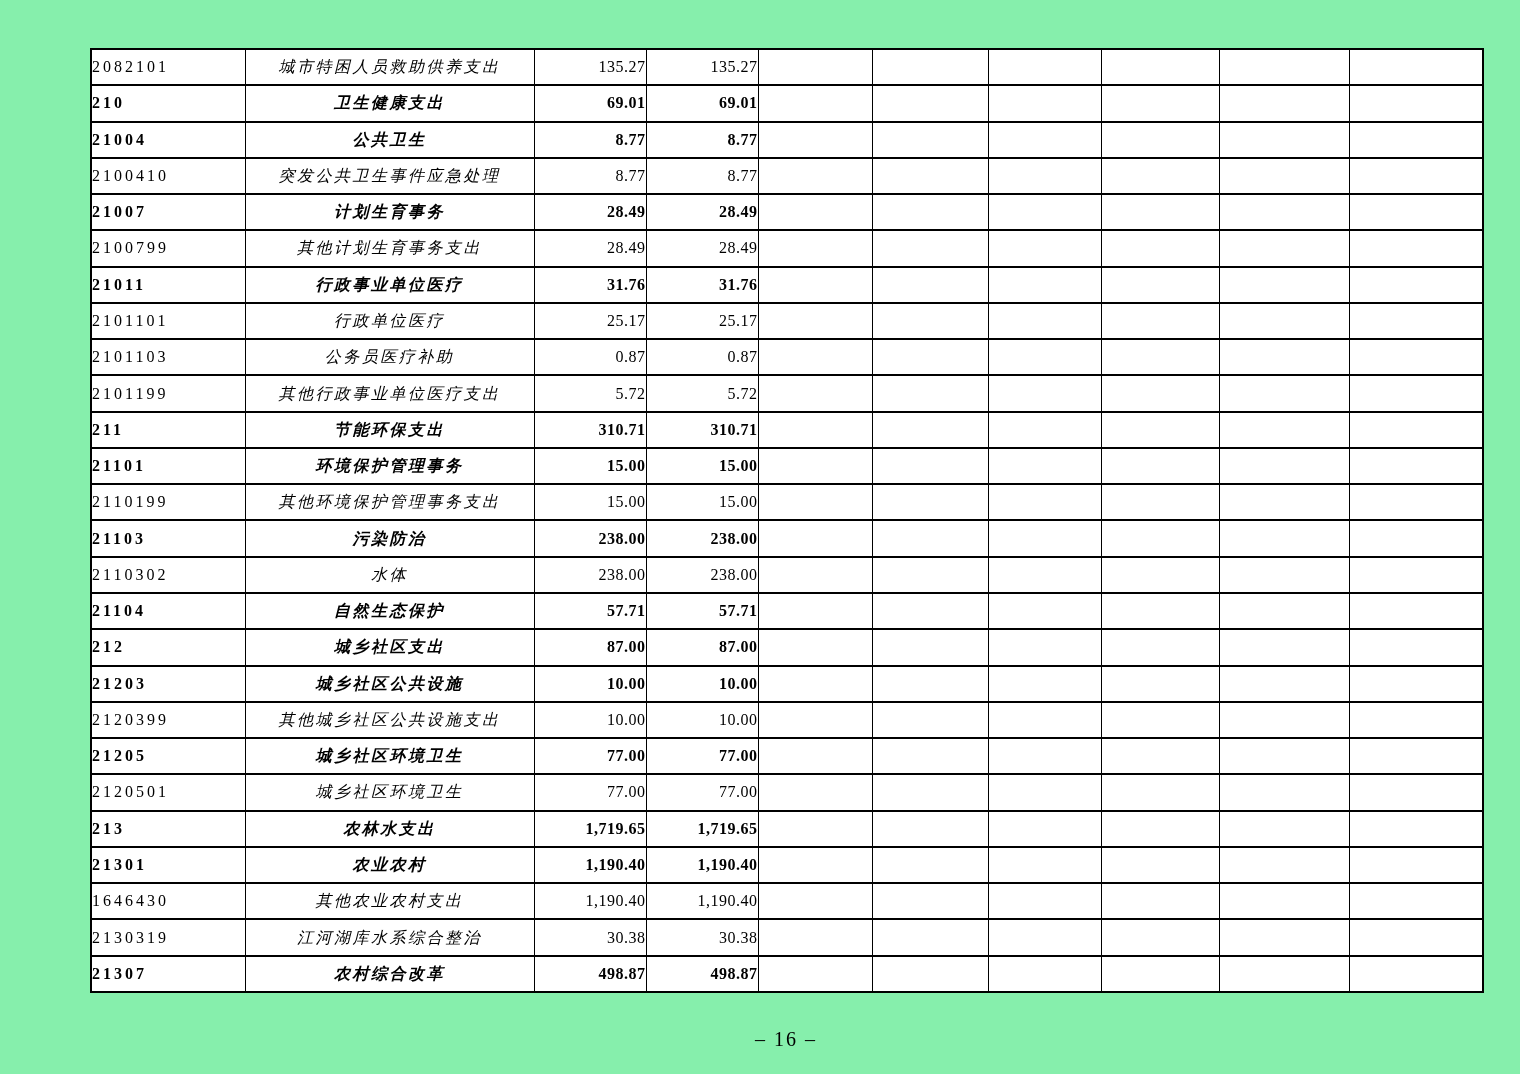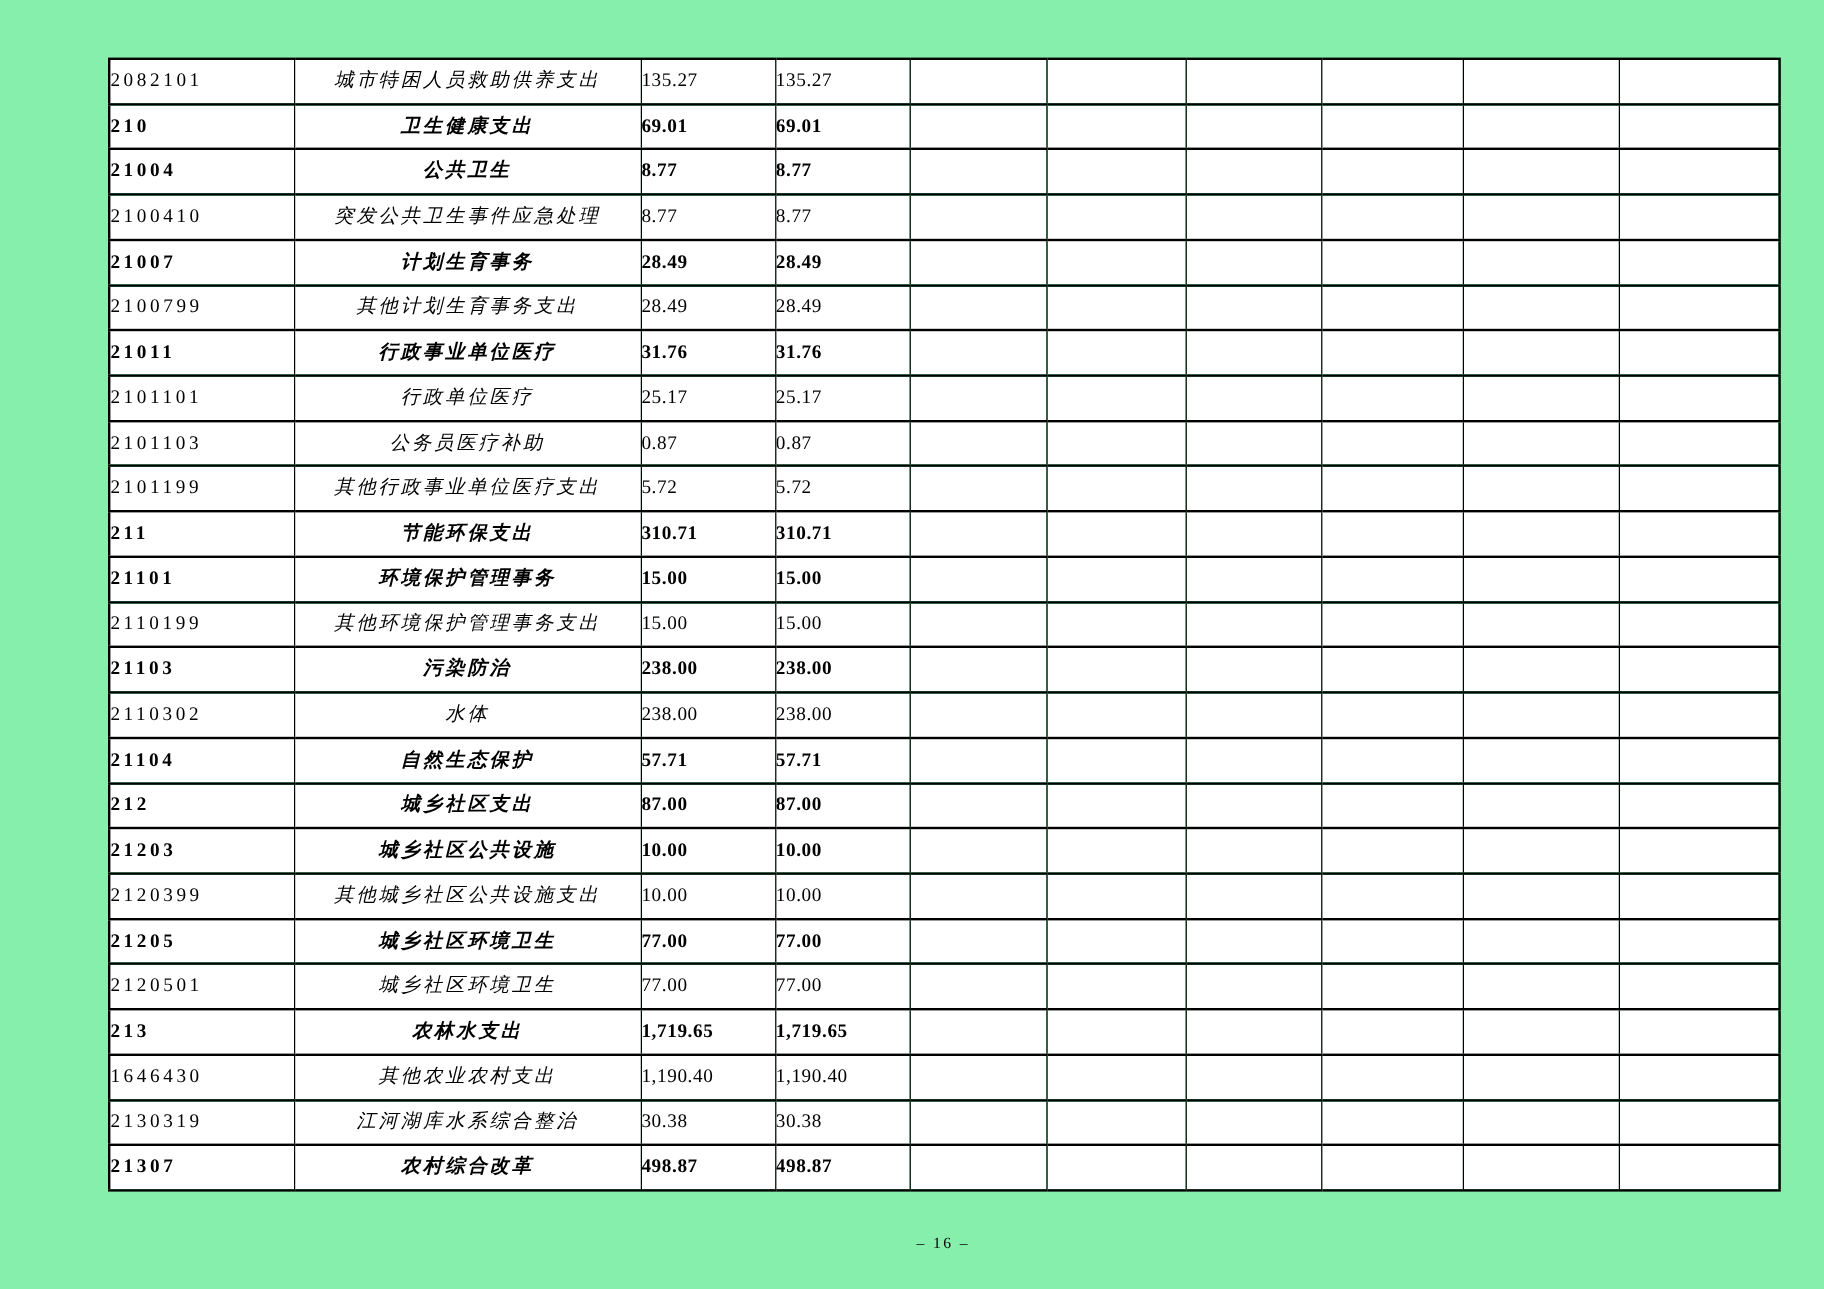--- a/index.html
+++ b/index.html
@@ -46,33 +46,33 @@
   }
   td.name {
     padding-left: 6px;
     letter-spacing: 2.5px;
     text-align: center;
     font-style: italic;
   }
   td.amt {
     padding-right: 5px;
     letter-spacing: 0.5px;
-    text-align: left;
+    text-align: right;
     font-family: Liberation Serif, serif;
   }
   tr.emph td {
     font-weight: bold;
   }
   .footer {
     position: absolute;
     left: 90px;
     top: 1028px;
     width: 1392px;
     text-align: center;
-    font-size: 13px;
+    font-size: 20px;
     letter-spacing: 2px;
     color: #000000;
   }
 </style>
 </head>
 <body>
 
 <div class="screen">
 
   <table class="doc-table">
@@ -346,20 +346,32 @@
           <td class="name">农林水支出</td>
           <td class="amt">1,719.65</td>
           <td class="amt">1,719.65</td>
           <td></td>
           <td></td>
           <td></td>
           <td></td>
           <td></td>
           <td></td>
         </tr>
+        <tr class="emph">
+          <td class="code">21301</td>
+          <td class="name">农业农村</td>
+          <td class="amt">1,190.40</td>
+          <td class="amt">1,190.40</td>
+          <td></td>
+          <td></td>
+          <td></td>
+          <td></td>
+          <td></td>
+          <td></td>
+        </tr>
         <tr>
           <td class="code">1646430</td>
           <td class="name">其他农业农村支出</td>
           <td class="amt">1,190.40</td>
           <td class="amt">1,190.40</td>
           <td></td>
           <td></td>
           <td></td>
           <td></td>
           <td></td>

